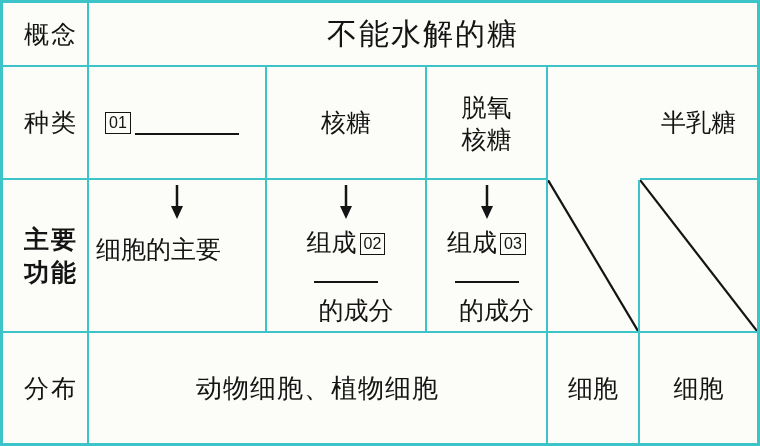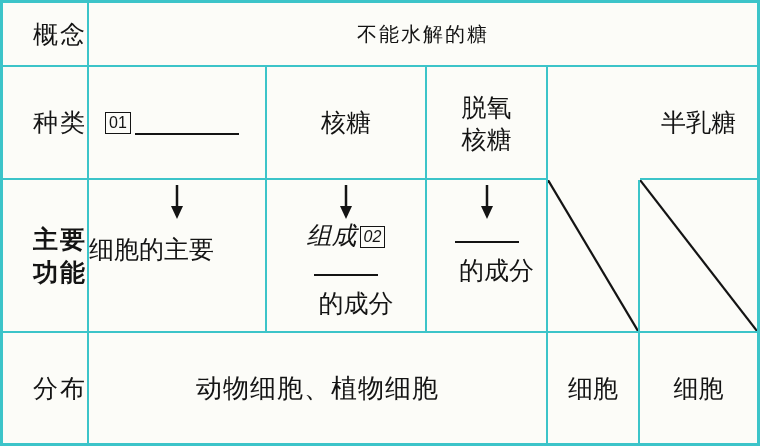--- a/index.html
+++ b/index.html
@@ -35,21 +35,21 @@
   .ncb{border-bottom:none;}
   .gc1{grid-column:1;}
   .gc2{grid-column:2;}
   .gc3{grid-column:3;}
   .gc4{grid-column:4;}
   .gc5{grid-column:5;}
   .gc6{grid-column:6;}
   .gc2-7{grid-column:2/7;}
   .gc2-5{grid-column:2/5;justify-content:center;}
   .label-cell{
-    justify-content:flex-end;
+    justify-content:center;
     padding-left:12px;
     letter-spacing:2px;
   }
   .two-line{display:block;text-align:right;line-height:1.28;}
   .two-line span{display:block;}
   .label-two{display:block;text-align:left;line-height:1.3;font-weight:bold;}
   .label-two span{display:block;}
   .num-box{
     display:inline-block;
     border:1.5px solid var(--tx);
@@ -67,36 +67,37 @@
   }
   .stack{
     flex-direction:column;
     justify-content:flex-start;
     align-items:center;
   }
   .arrow-svg{display:block;margin-top:5px;flex:0 0 auto;}
   .fn-text{
     align-self:flex-start;
     text-align:left;
+    padding-left:7px;
     margin-top:12px;
     line-height:1.45;
   }
   .fn-text span{display:block;}
-  .compose-line{white-space:nowrap;font-style:italic;}
+  .compose-line{margin-top:7px;white-space:nowrap;}
   .compose-line .num-box{margin-left:3px;}
   .short-blank{
     width:64px;height:0;
     border-bottom:2.5px solid var(--tx);
     margin-top:22px;
   }
   .suffix{margin-top:11px;margin-left:20px;}
   .diag-cell{padding:0;}
   .diag{position:absolute;top:0;left:0;width:100%;height:100%;}
   .diag line{stroke:var(--tx);stroke-width:2.2;vector-effect:non-scaling-stroke;}
-  .concept-value{font-size:20px;letter-spacing:2px;font-family:Liberation Serif, serif;}
+  .concept-value{font-size:30px;letter-spacing:2px;font-family:Liberation Serif, serif;}
   .dist-main{font-size:26px;letter-spacing:1px;}
 </style>
 </head>
 <body>
 
 <div class="sheet">
   <div class="grid">
 
     <div class="cell label-cell gc1">
       <span>概念</span>
@@ -149,20 +150,23 @@
         <span>组成</span><span class="num-box">02</span>
       </span>
       <span class="short-blank"></span>
       <span class="suffix">的成分</span>
     </div>
     <div class="cell gc4 stack">
       <svg class="arrow-svg" width="18" height="34" viewBox="0 0 18 34">
         <line x1="9" y1="0" x2="9" y2="23" stroke="currentColor" stroke-width="2.5"></line>
         <polygon points="3,21 15,21 9,34" fill="currentColor"></polygon>
       </svg>
+      <span class="compose-line">
+        <span>组成</span><span class="num-box">03</span>
+      </span>
       <span class="short-blank"></span>
       <span class="suffix">的成分</span>
     </div>
     <div class="cell gc5 diag-cell">
       <svg class="diag" viewBox="0 0 100 100" preserveAspectRatio="none">
         <line x1="0" y1="0" x2="100" y2="100"></line>
       </svg>
     </div>
     <div class="cell gc6 ncr diag-cell">
       <svg class="diag" viewBox="0 0 100 100" preserveAspectRatio="none">

